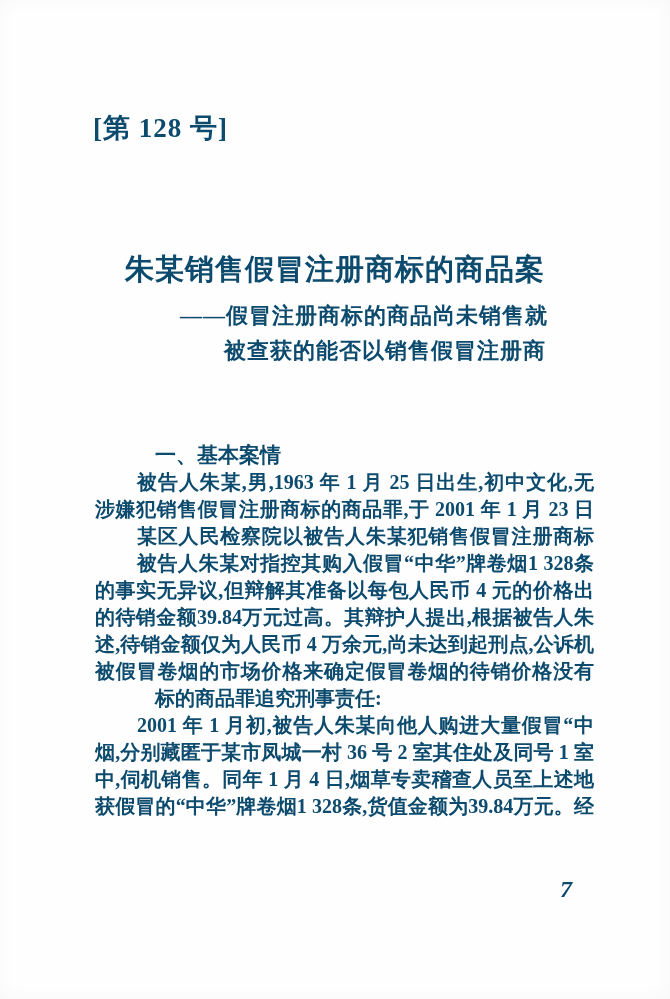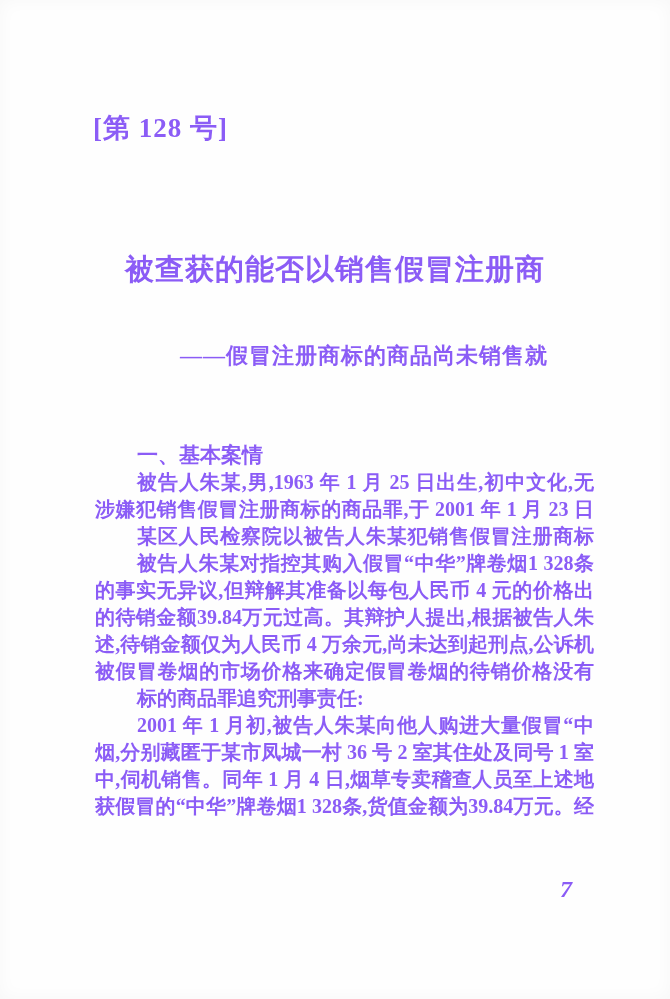--- a/index.html
+++ b/index.html
@@ -1,68 +1,68 @@
 <!DOCTYPE html>
 <html><head>
 <meta charset="utf-8">
 <style>
   html,body { margin:0; padding:0; background:#e8e8e6; }
   .page {
     position:relative;
     width:670px; height:999px;
     margin:0 auto;
     background:#fefefe;
-    color:#8b5cf6;
+    color:#0c4a6e;
     font-family:"Liberation Serif","DejaVu Serif",serif;
     overflow:hidden;
     box-shadow:inset 0 0 18px rgba(0,0,0,0.03);
   }
   .case-number {
     position:absolute; left:93px; top:110px;
     font-size:27px; font-weight:bold; letter-spacing:1px;
   }
   .doc-title {
     position:absolute; left:0; top:250px; width:100%;
     text-align:center;
     font-size:29px; font-weight:bold; letter-spacing:1px;
   }
   .subtitle {
     position:absolute; left:180px; top:298px; width:420px;
     font-size:22px; font-weight:bold; line-height:35px;
     letter-spacing:1px;
-    margin-top:40px;
   }
   .subtitle .sub-cont { padding-left:44px; }
   .body-block {
     position:absolute; left:95px; top:442px; width:499px;
     font-size:20px; font-weight:600; line-height:27px;
   }
   .bodyline {
     height:27px; overflow:hidden;
     text-align:justify; text-align-last:justify;
   }
-  .bodyline.short { text-align-last:left; }
+  .bodyline.short { text-align-last:left;margin-left:18px; }
   .bodyline.indent { text-indent:42px; }
   .bodyline.heading { font-weight:bold; font-size:21px; }
   .page-number {
     position:absolute; left:560px; top:876px;
     font-size:24px; font-weight:600; font-style:italic;
   }
 </style>
 </head>
 <body>
 
 <div class="page">
 
   <div class="case-number">[第 128 号]</div>
 
-  <div class="doc-title">被查获的能否以销售假冒注册商</div>
+  <div class="doc-title">朱某销售假冒注册商标的商品案</div>
 
   <div class="subtitle">
     <div class="sub-line">——假冒注册商标的商品尚未销售就</div>
+    <div class="sub-line sub-cont">被查获的能否以销售假冒注册商</div>
   </div>
 
   <div class="body-block">
     <div class="bodyline heading indent short">一、基本案情</div>
     <div class="bodyline indent">被告人朱某,男,1963 年 1 月 25 日出生,初中文化,无业。因</div>
     <div class="bodyline">涉嫌犯销售假冒注册商标的商品罪,于 2001 年 1 月 23 日被逮捕。</div>
     <div class="bodyline indent">某区人民检察院以被告人朱某犯销售假冒注册商标的商品罪</div>
     <div class="bodyline indent">被告人朱某对指控其购入假冒“中华”牌卷烟1 328条待销售</div>
     <div class="bodyline">的事实无异议,但辩解其准备以每包人民币 4 元的价格出售,指控</div>
     <div class="bodyline">的待销金额39.84万元过高。其辩护人提出,根据被告人朱某的供</div>

